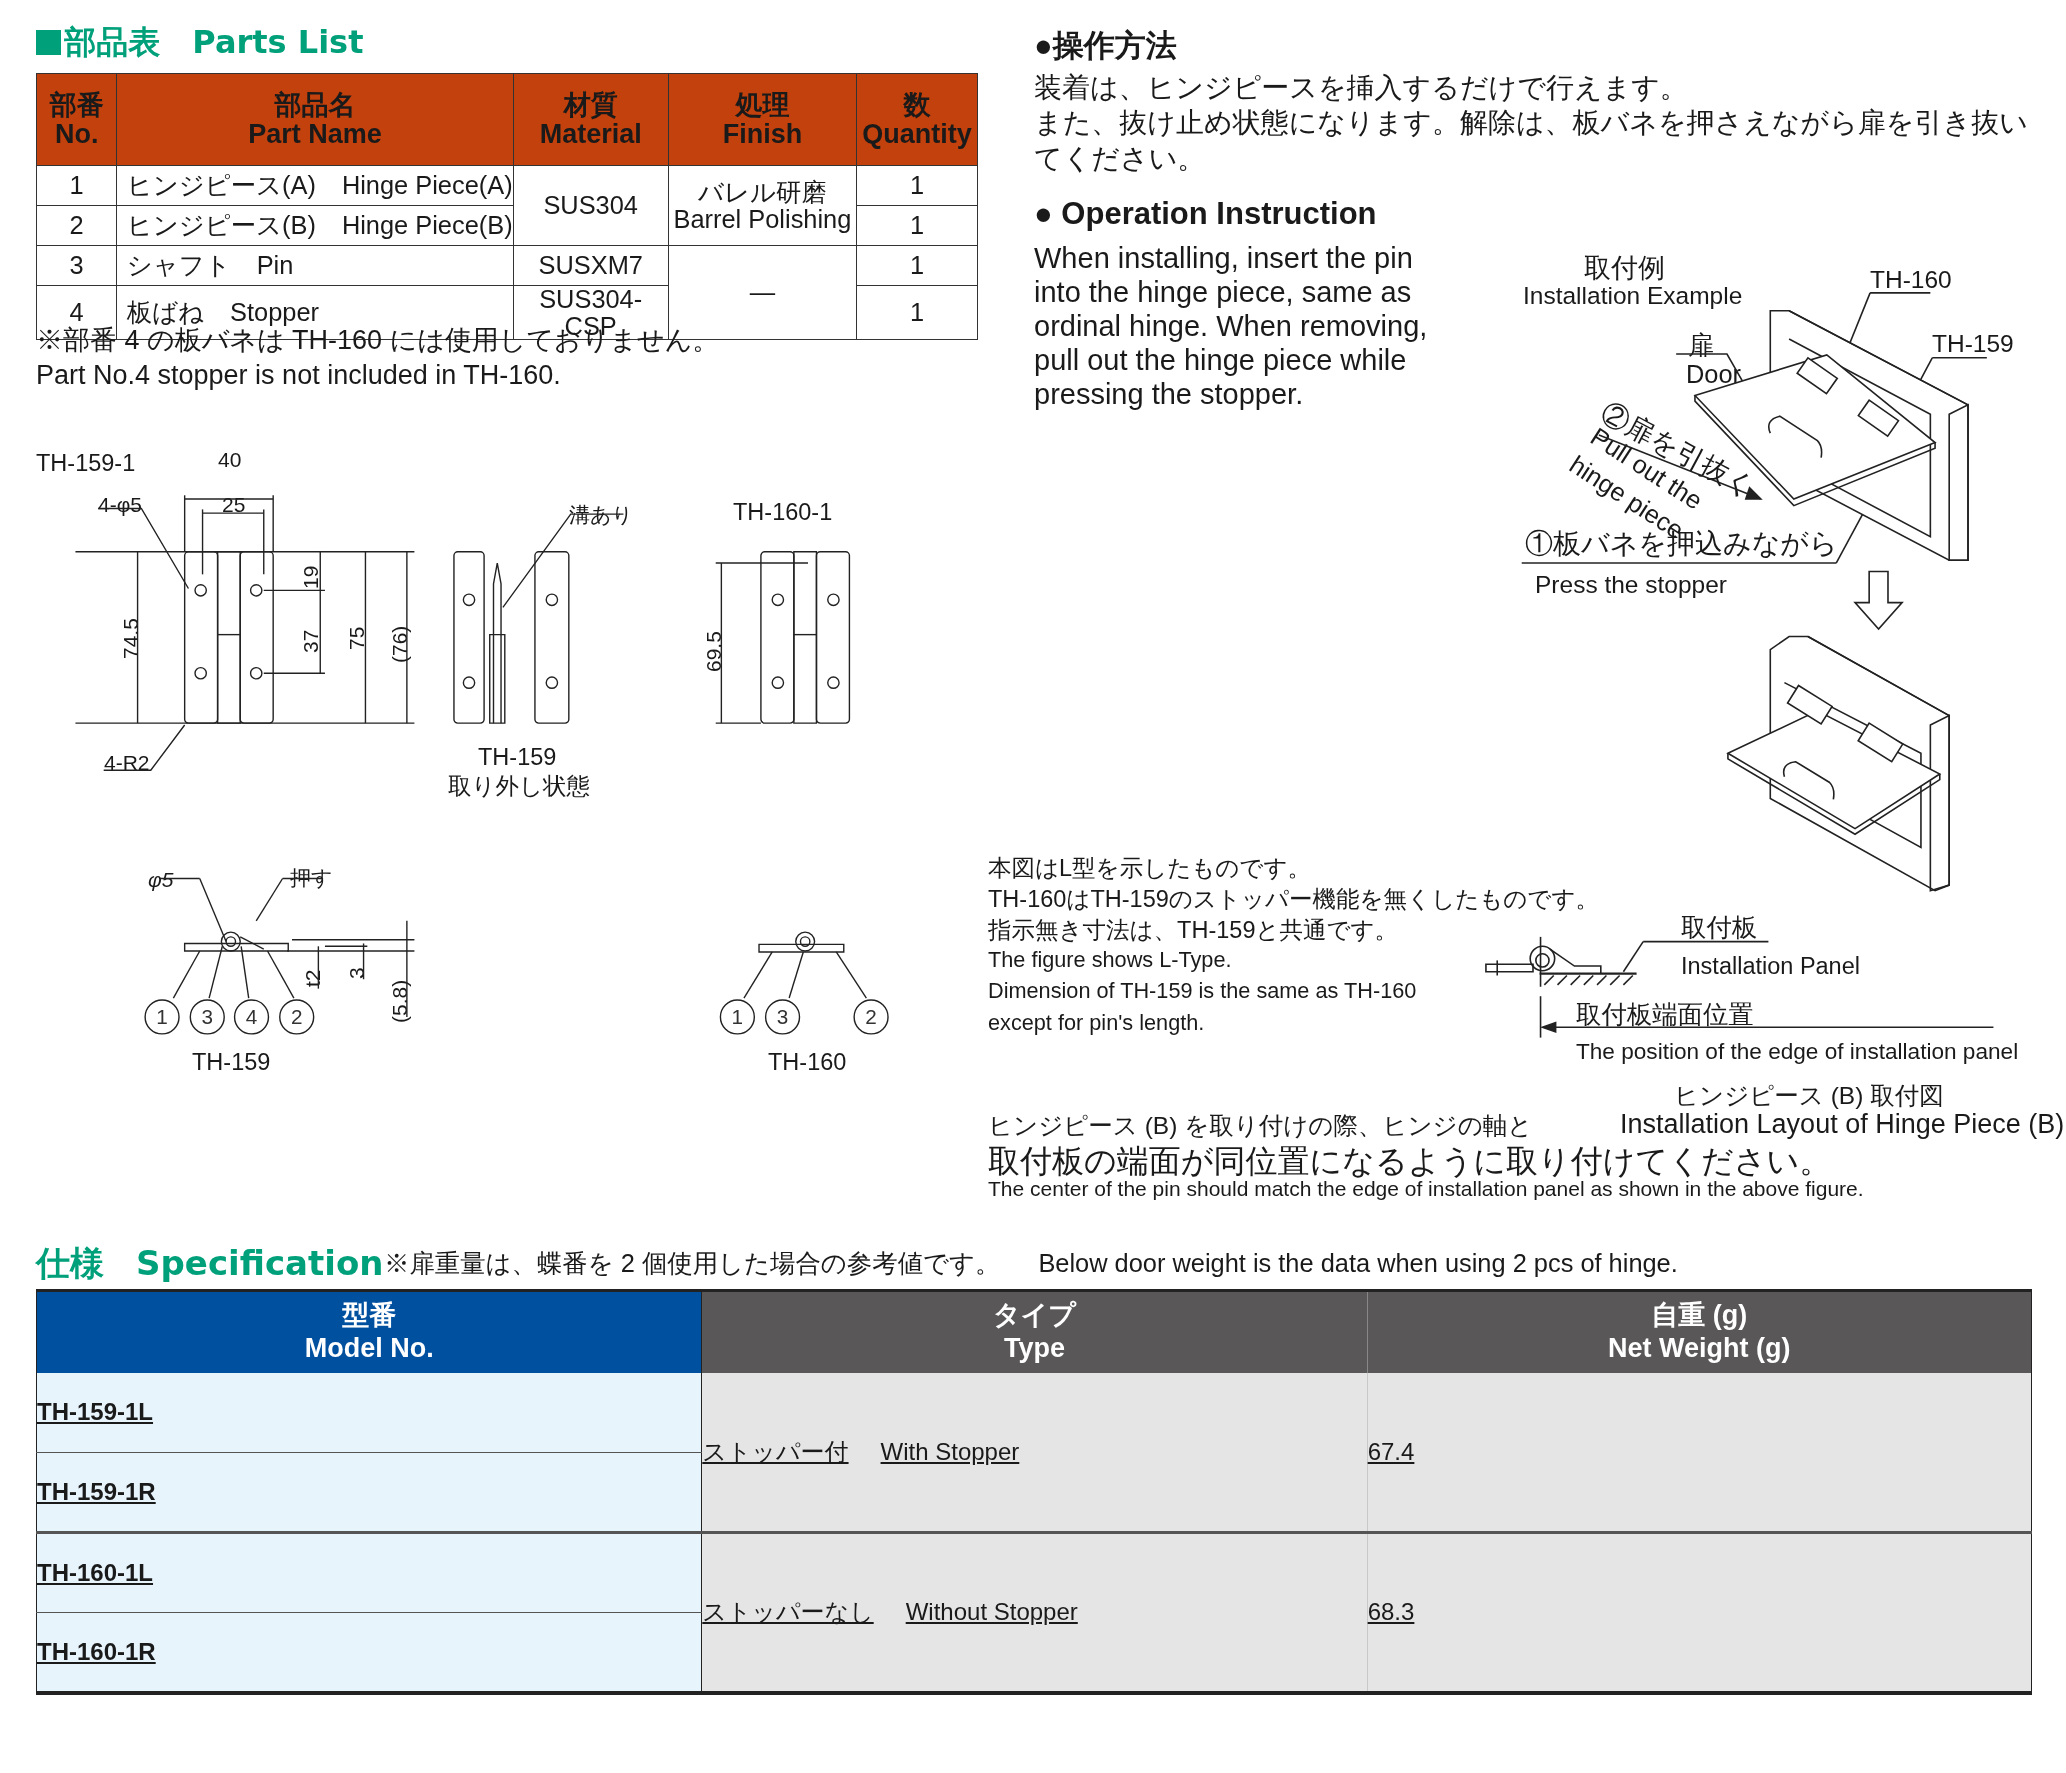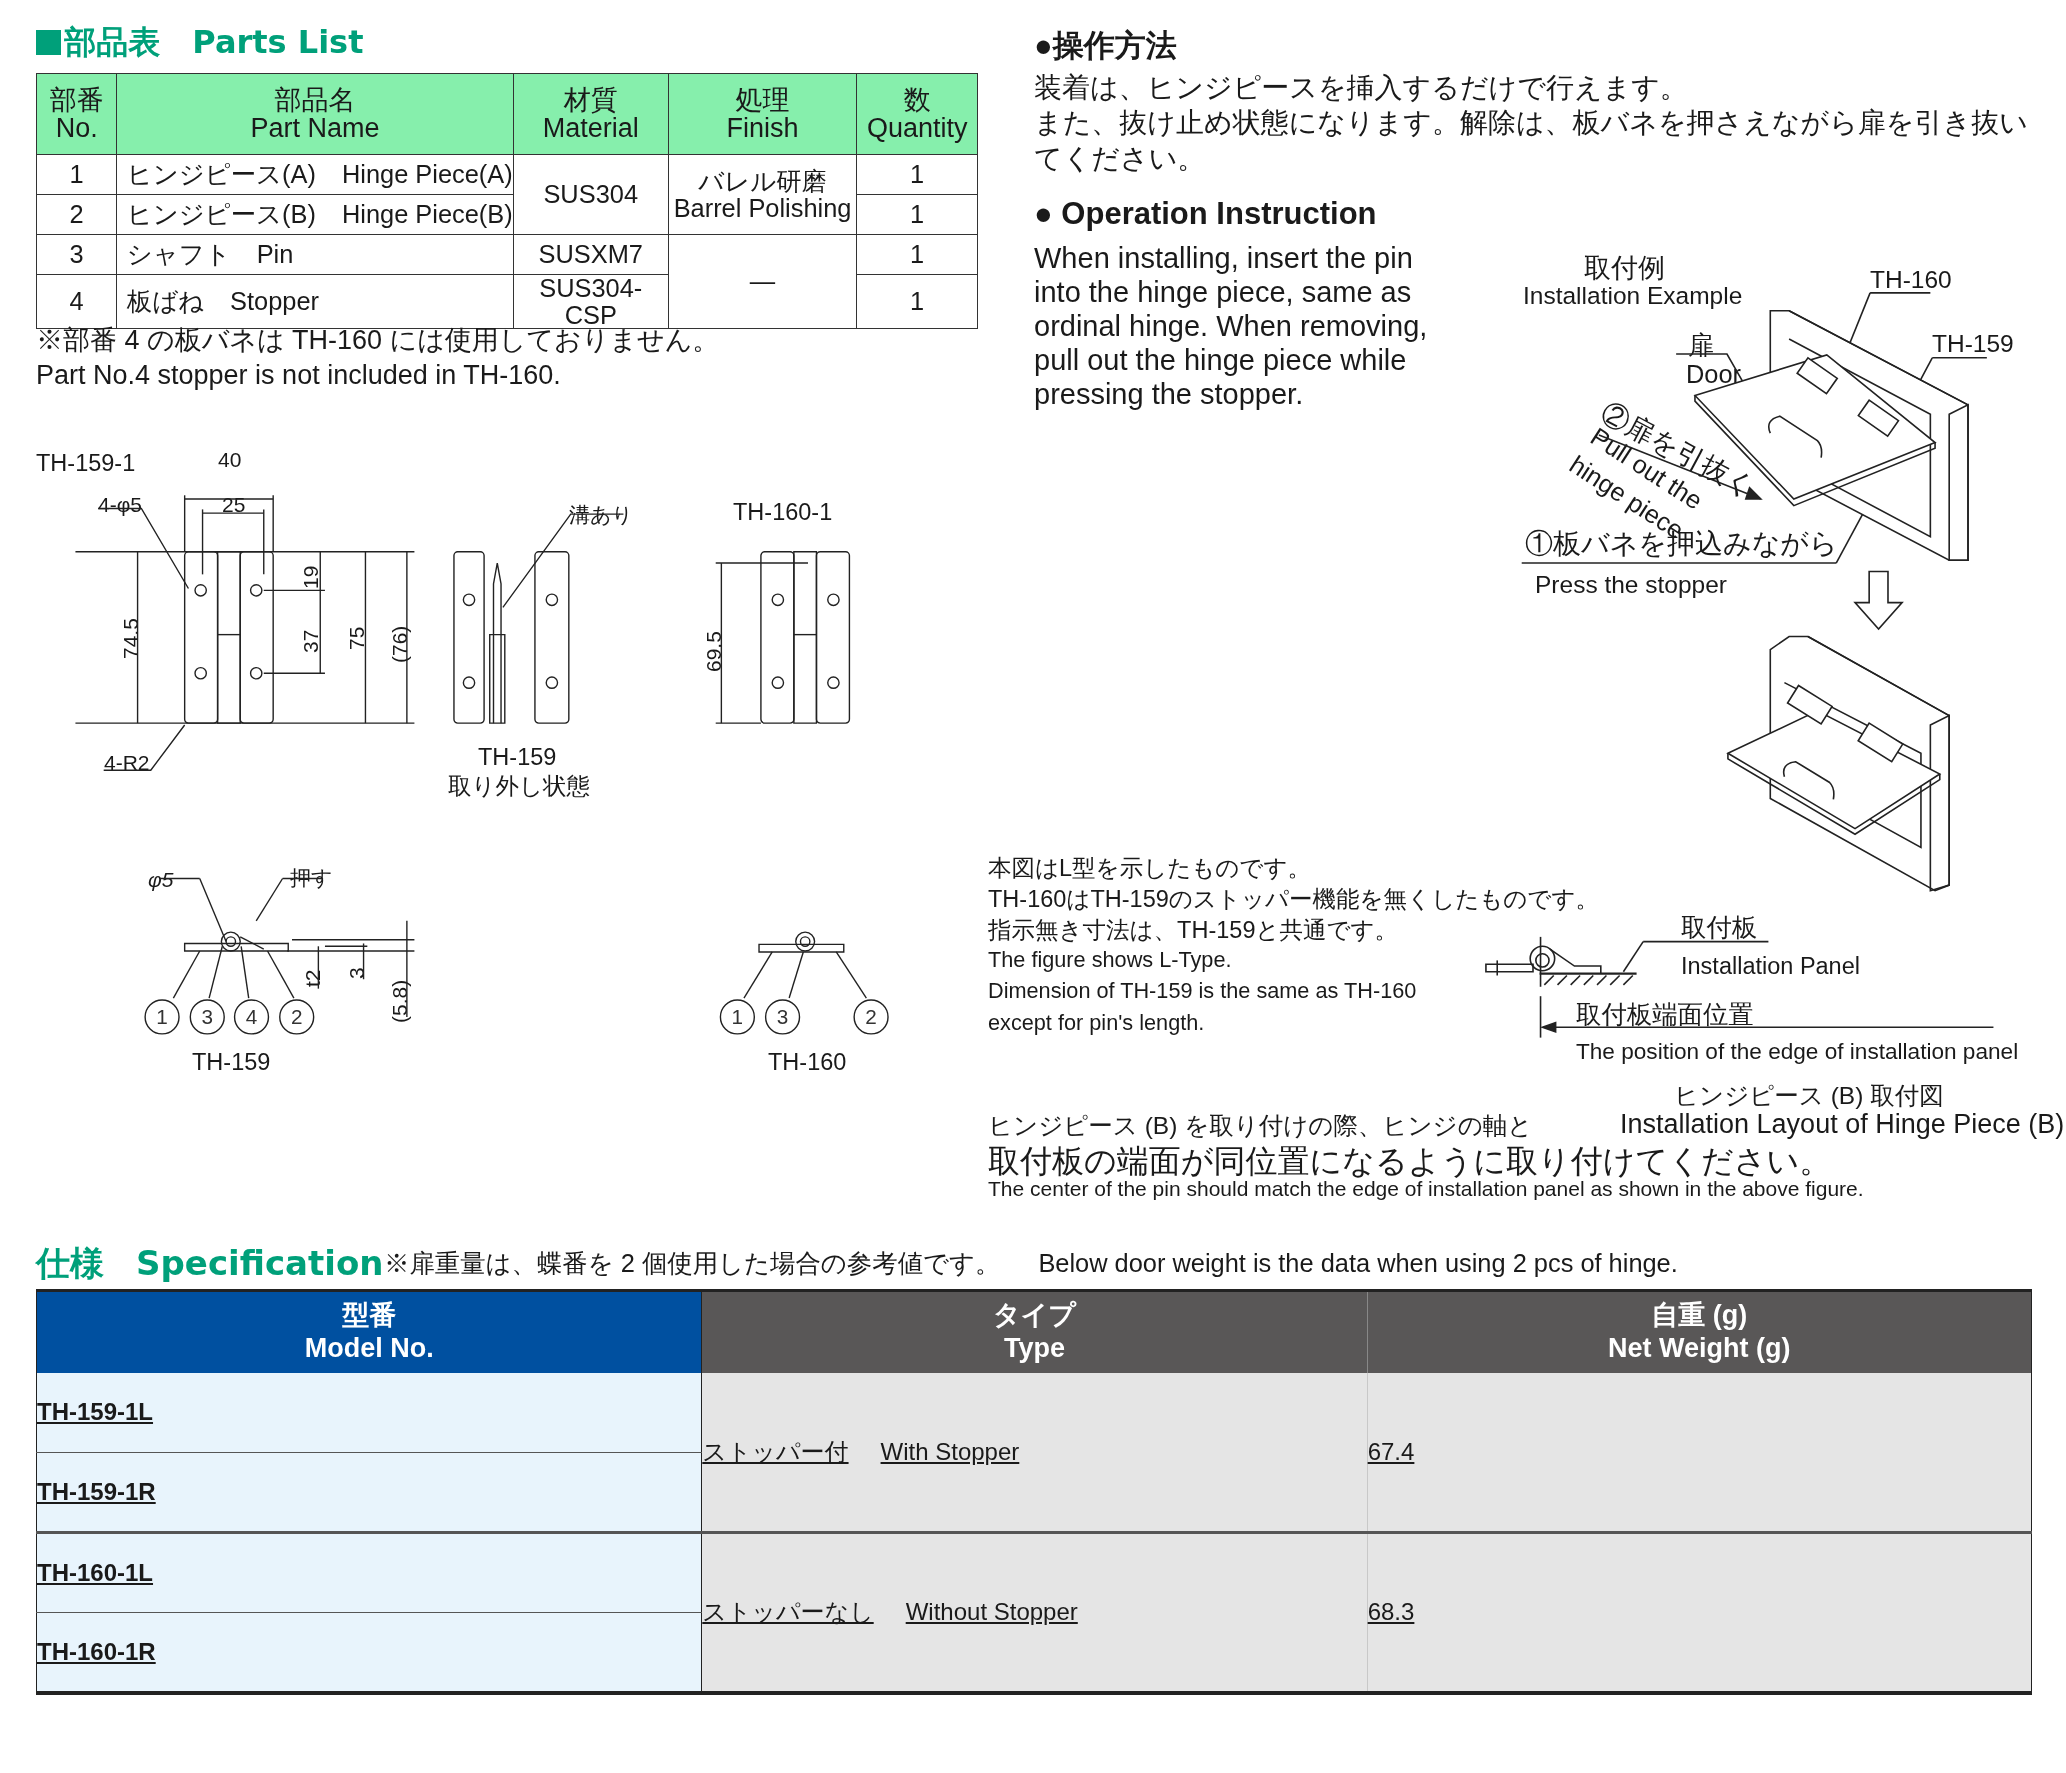--- a/index.html
+++ b/index.html
@@ -5,21 +5,21 @@
   * { box-sizing: border-box; margin: 0; padding: 0; }
   html, body { width: 2067px; height: 1773px; background: #ffffff; overflow: hidden; }
   body { position: relative; font-family: "DejaVu Sans", "Liberation Sans", sans-serif; color: #1a1a1a; }
   .abs { position: absolute; }
   .green-h { color: #00a07a; font-weight: bold; font-size: 32px; white-space: nowrap; }
   .green-h .sq { display: inline-block; width: 24.5px; height: 24.5px; background: #00a07a; margin-right: 3.8px; vertical-align: -1.9px; }
 
   
   table.parts { position: absolute; left: 36px; top: 73px; width: 942px; border-collapse: collapse; font-family: "Liberation Sans", sans-serif; }
   table.parts td, table.parts th { border: 1.9px solid #333; font-size: 25.4px; height: 40px; text-align: center; line-height: 1.05; }
-  table.parts th { background: #86efac; font-weight: normal; height: 81px; font-size: 27px; }
+  table.parts th { background: #c2410c; font-weight: bold; height: 92px; font-size: 27px; }
   table.parts td.left { text-align: left; padding-left: 9.4px; white-space: nowrap; }
   table.parts td.left span.en { margin-left: 26px; }
 
   .txt { position: absolute; white-space: nowrap; font-family: "Liberation Sans", sans-serif; }
   .note { font-size: 27px; line-height: 36px; }
   .sec-title { font-size: 31px; font-weight: bold; }
   .body-j { font-size: 28px; line-height: 36px; }
   .body-e { font-size: 29px; line-height: 34px; }
   .small { font-size: 21.7px; line-height: 30px; }
   .lbl { font-size: 21px; }

